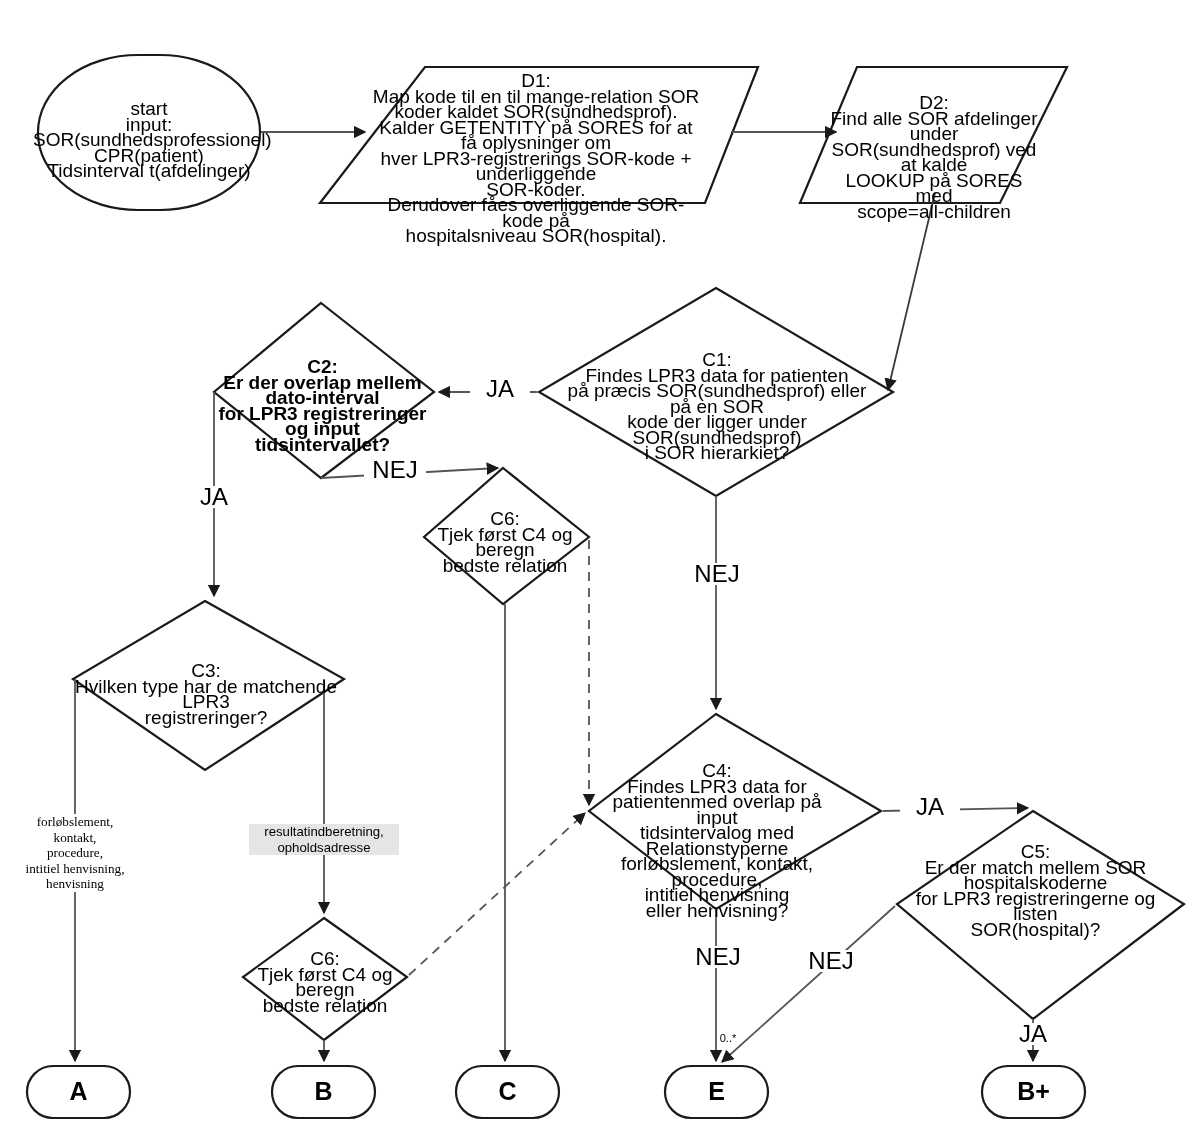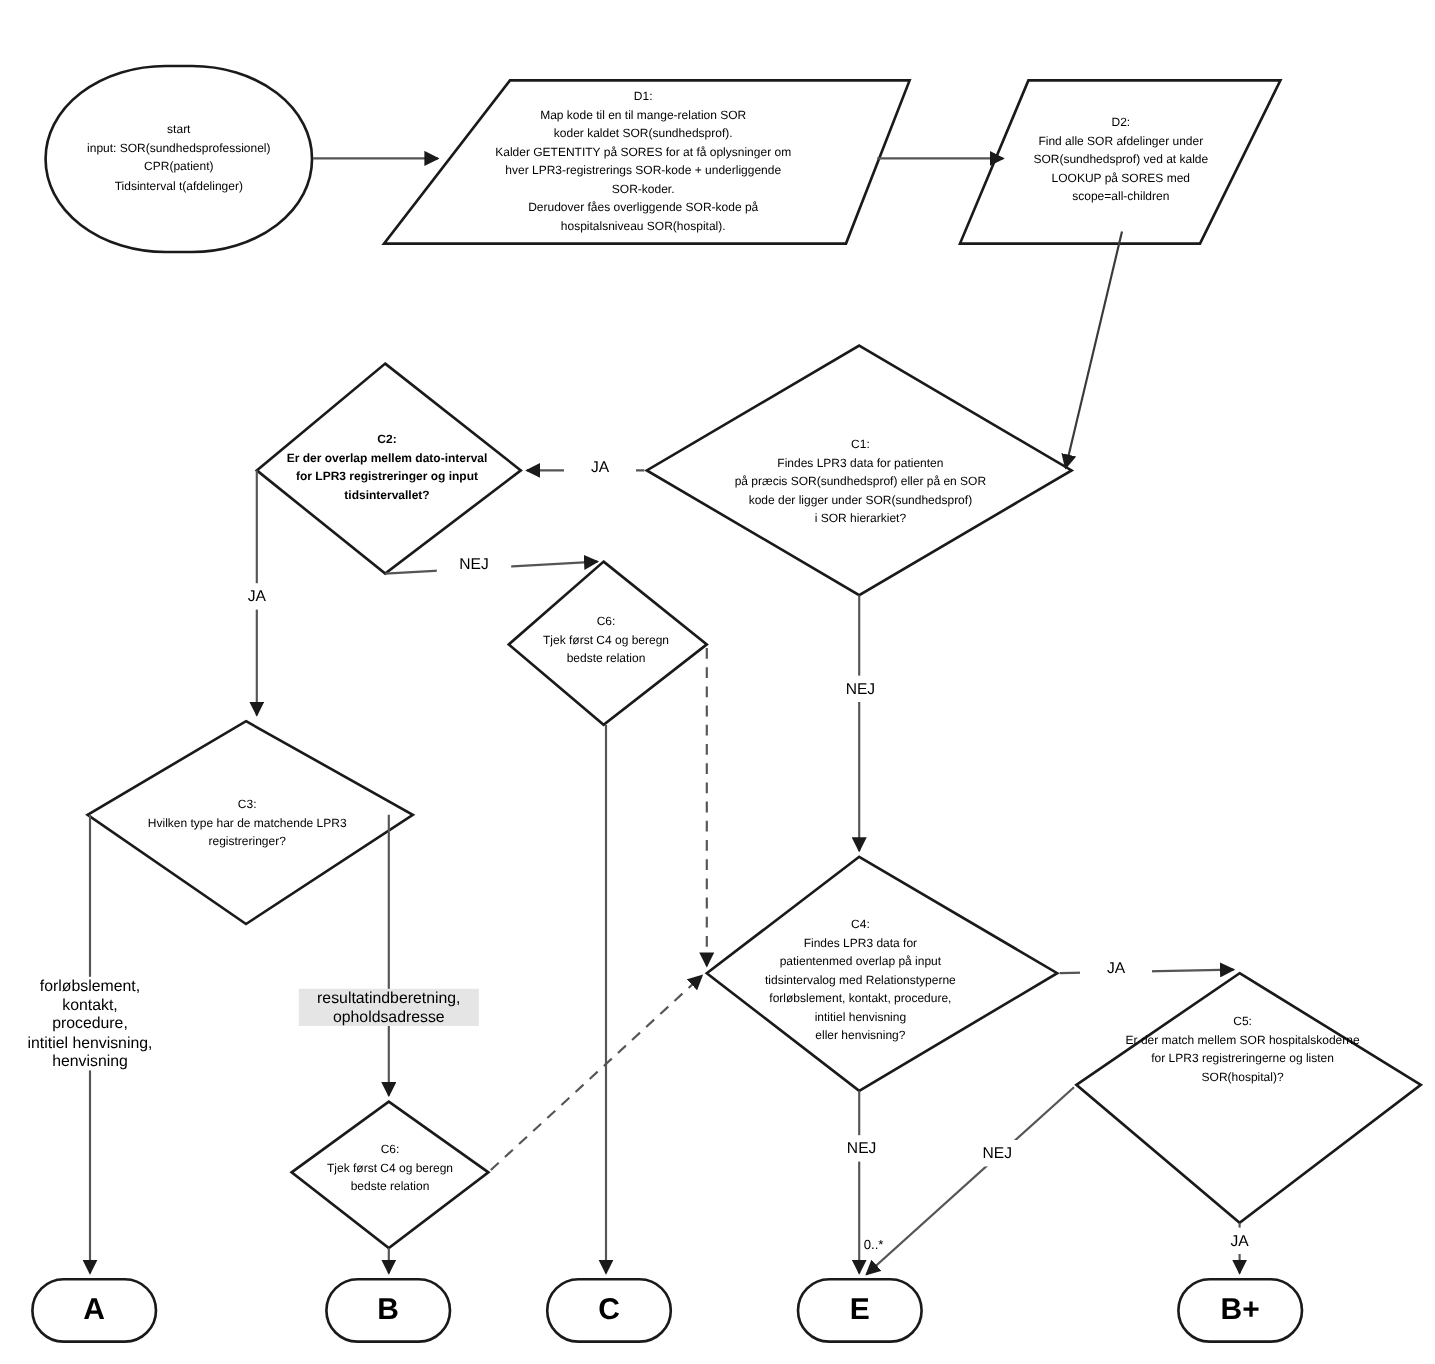--- a/index.html
+++ b/index.html
@@ -48,30 +48,30 @@
   }
   .edge-dark {
     fill: none;
     stroke: #3a3a3a;
     stroke-width: 1.8;
   }
   .node-text {
     position: absolute;
     text-align: center;
     color: #000000;
-    font-size: 10px;
+    font-size: 19px;
     line-height: 15.5px;
     white-space: pre-line;
     pointer-events: none;
   }
   .edge-label {
     position: absolute;
     text-align: center;
     color: #000000;
-    font-size: 13px;
+    font-size: 24px;
     line-height: 22px;
     white-space: pre-line;
   }
   .edge-label-sm {
     position: absolute;
     text-align: center;
     color: #000000;
     font-size: 13.2px;
     line-height: 15.5px;
     white-space: pre-line;
@@ -212,21 +212,21 @@
 SOR-koder.
 Derudover fåes overliggende SOR-kode på
 hospitalsniveau SOR(hospital).</div>
 
   <div class="node-text" style="left:830px; top:95px; width:208px;">D2:
 Find alle SOR afdelinger under
 SOR(sundhedsprof) ved at kalde
 LOOKUP på SORES med
 scope=all-children</div>
 
-  <div class="node-text" style="left:562px; top:363px; width:310px;">C1:
+  <div class="node-text" style="left:562px; top:352px; width:310px;">C1:
 Findes LPR3 data for patienten
 på præcis SOR(sundhedsprof) eller på en SOR
 kode der ligger under SOR(sundhedsprof)
 i SOR hierarkiet?</div>
 
   <div class="node-text" style="left:205px; top:359px; width:235px;font-weight:bold;">C2:
 Er der overlap mellem dato-interval
 for LPR3 registreringer og input
 tidsintervallet?</div>
 
@@ -262,21 +262,21 @@
   <div class="term-text" style="left:982px; top:1078px; width:103px;">B+</div>
 
   <div class="edge-label" style="left:470px; top:378px; width:60px; background:#ffffff;">JA</div>
 
   <div class="edge-label" style="left:687px; top:563px; width:60px; background:#ffffff;">NEJ</div>
 
   <div class="edge-label" style="left:184px; top:486px; width:60px; background:#ffffff;">JA</div>
 
   <div class="edge-label" style="left:364px; top:459px; width:62px; background:#ffffff;">NEJ</div>
 
-  <div class="edge-label-sm" style="left:5px; top:814px; width:140px; background:#ffffff;">forløbslement,
+  <div class="edge-label-sm" style="left:5px; top:814px; width:140px; background:#ffffff;font-family:Liberation Serif, serif;">forløbslement,
 kontakt,
 procedure,
 intitiel henvisning,
 henvisning</div>
 
   <div class="edge-label-sm" style="left:249px; top:824px; width:150px; background:#e5e5e5;">resultatindberetning,
 opholdsadresse</div>
 
   <div class="edge-label" style="left:900px; top:796px; width:60px; background:#ffffff;">JA</div>
 

